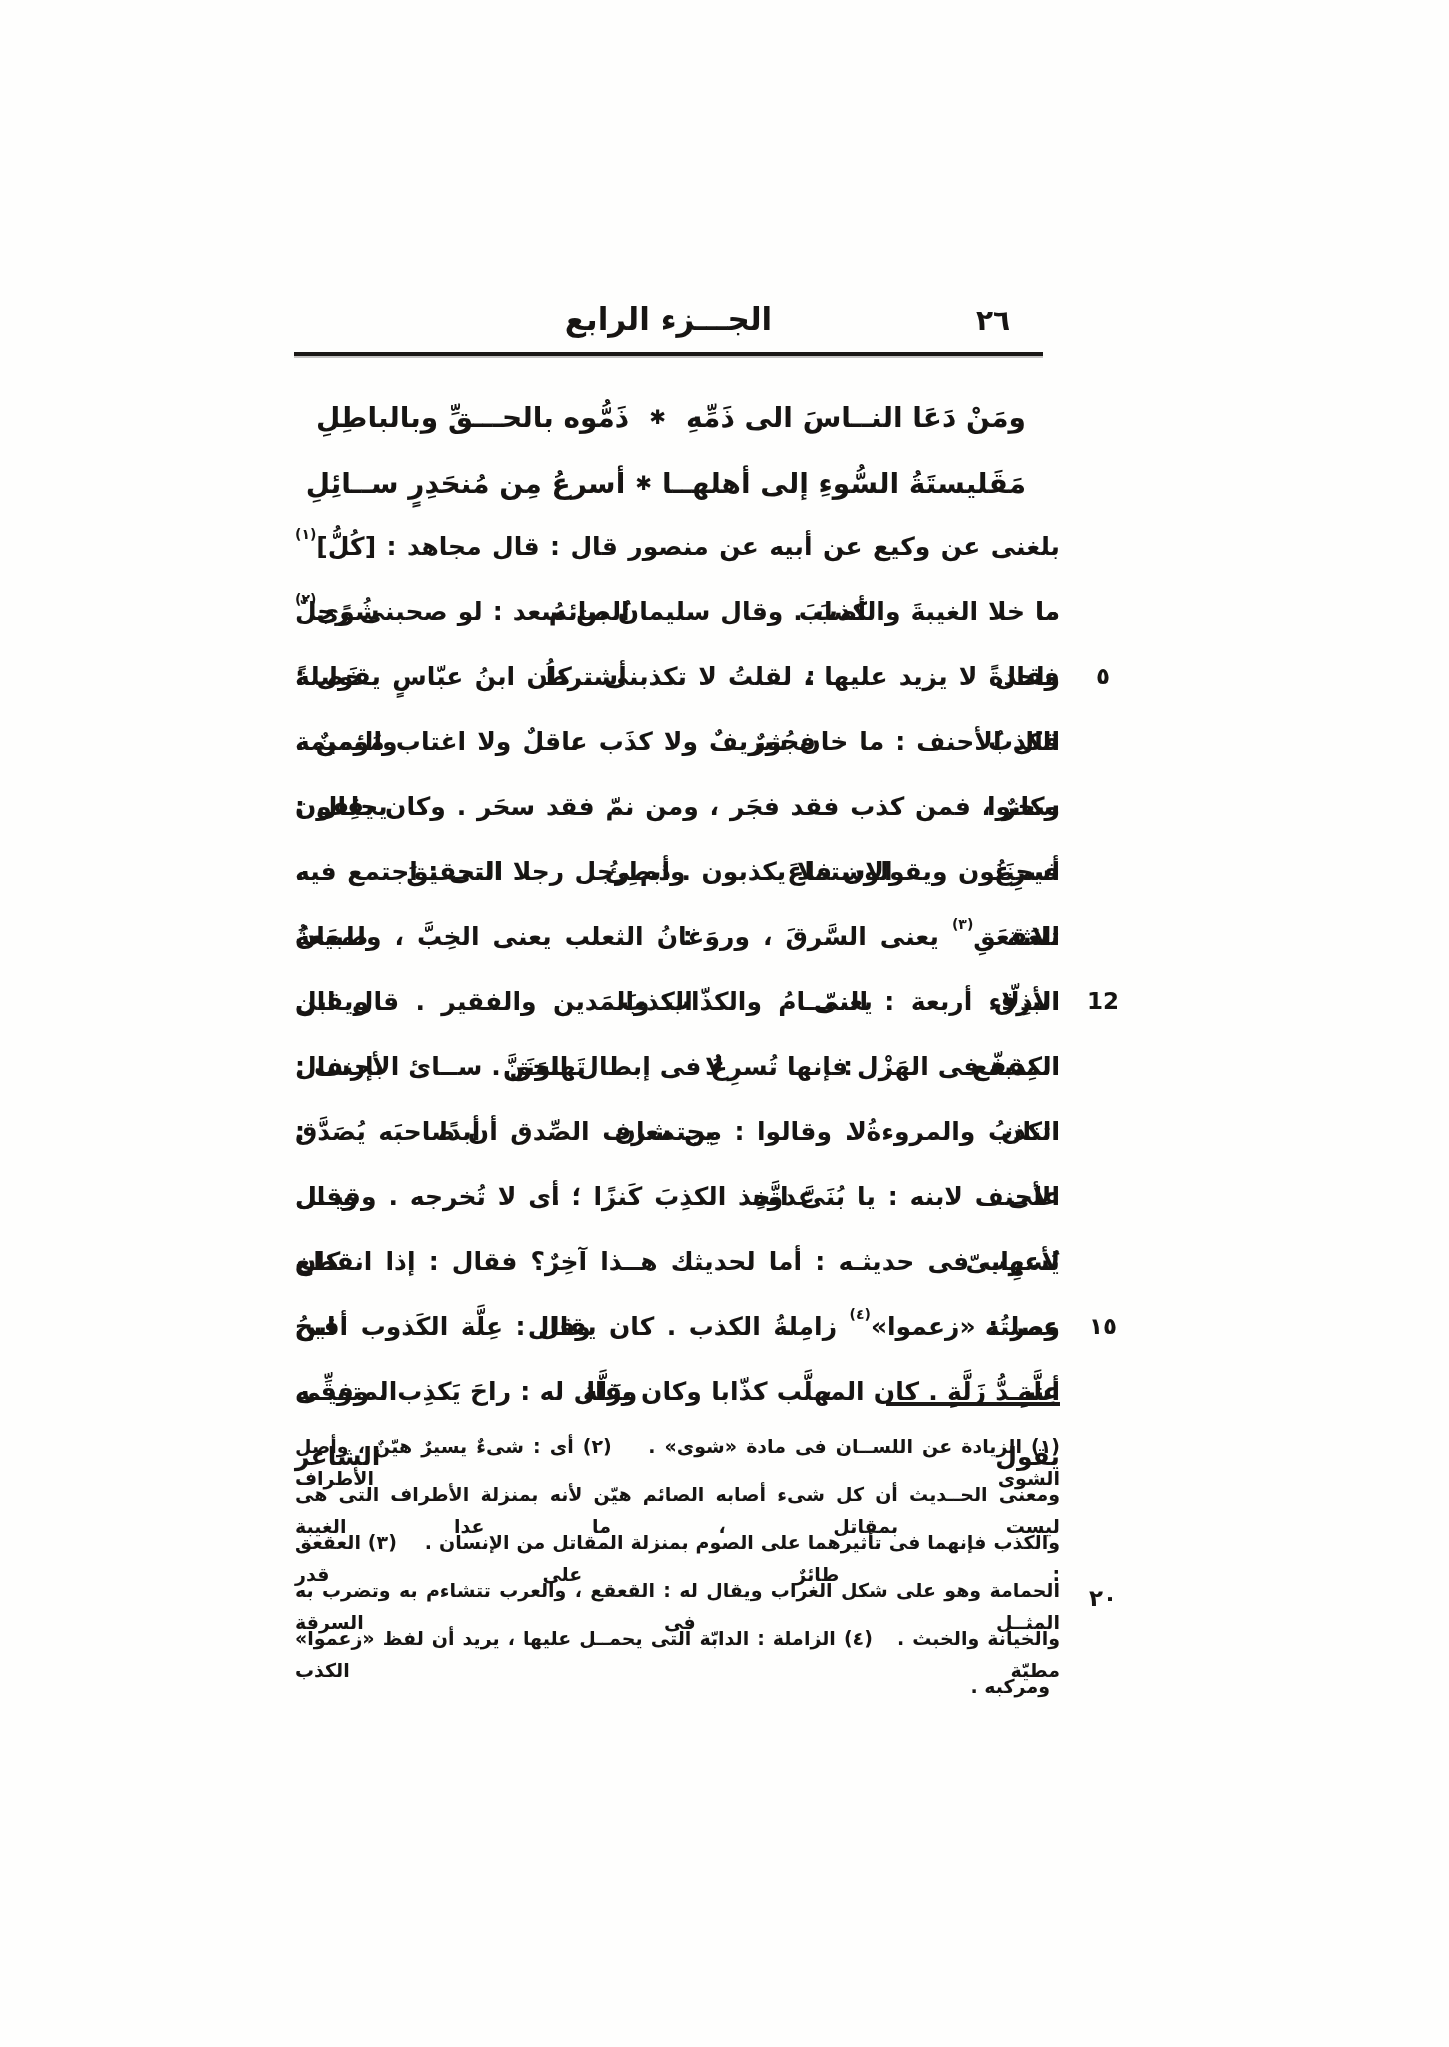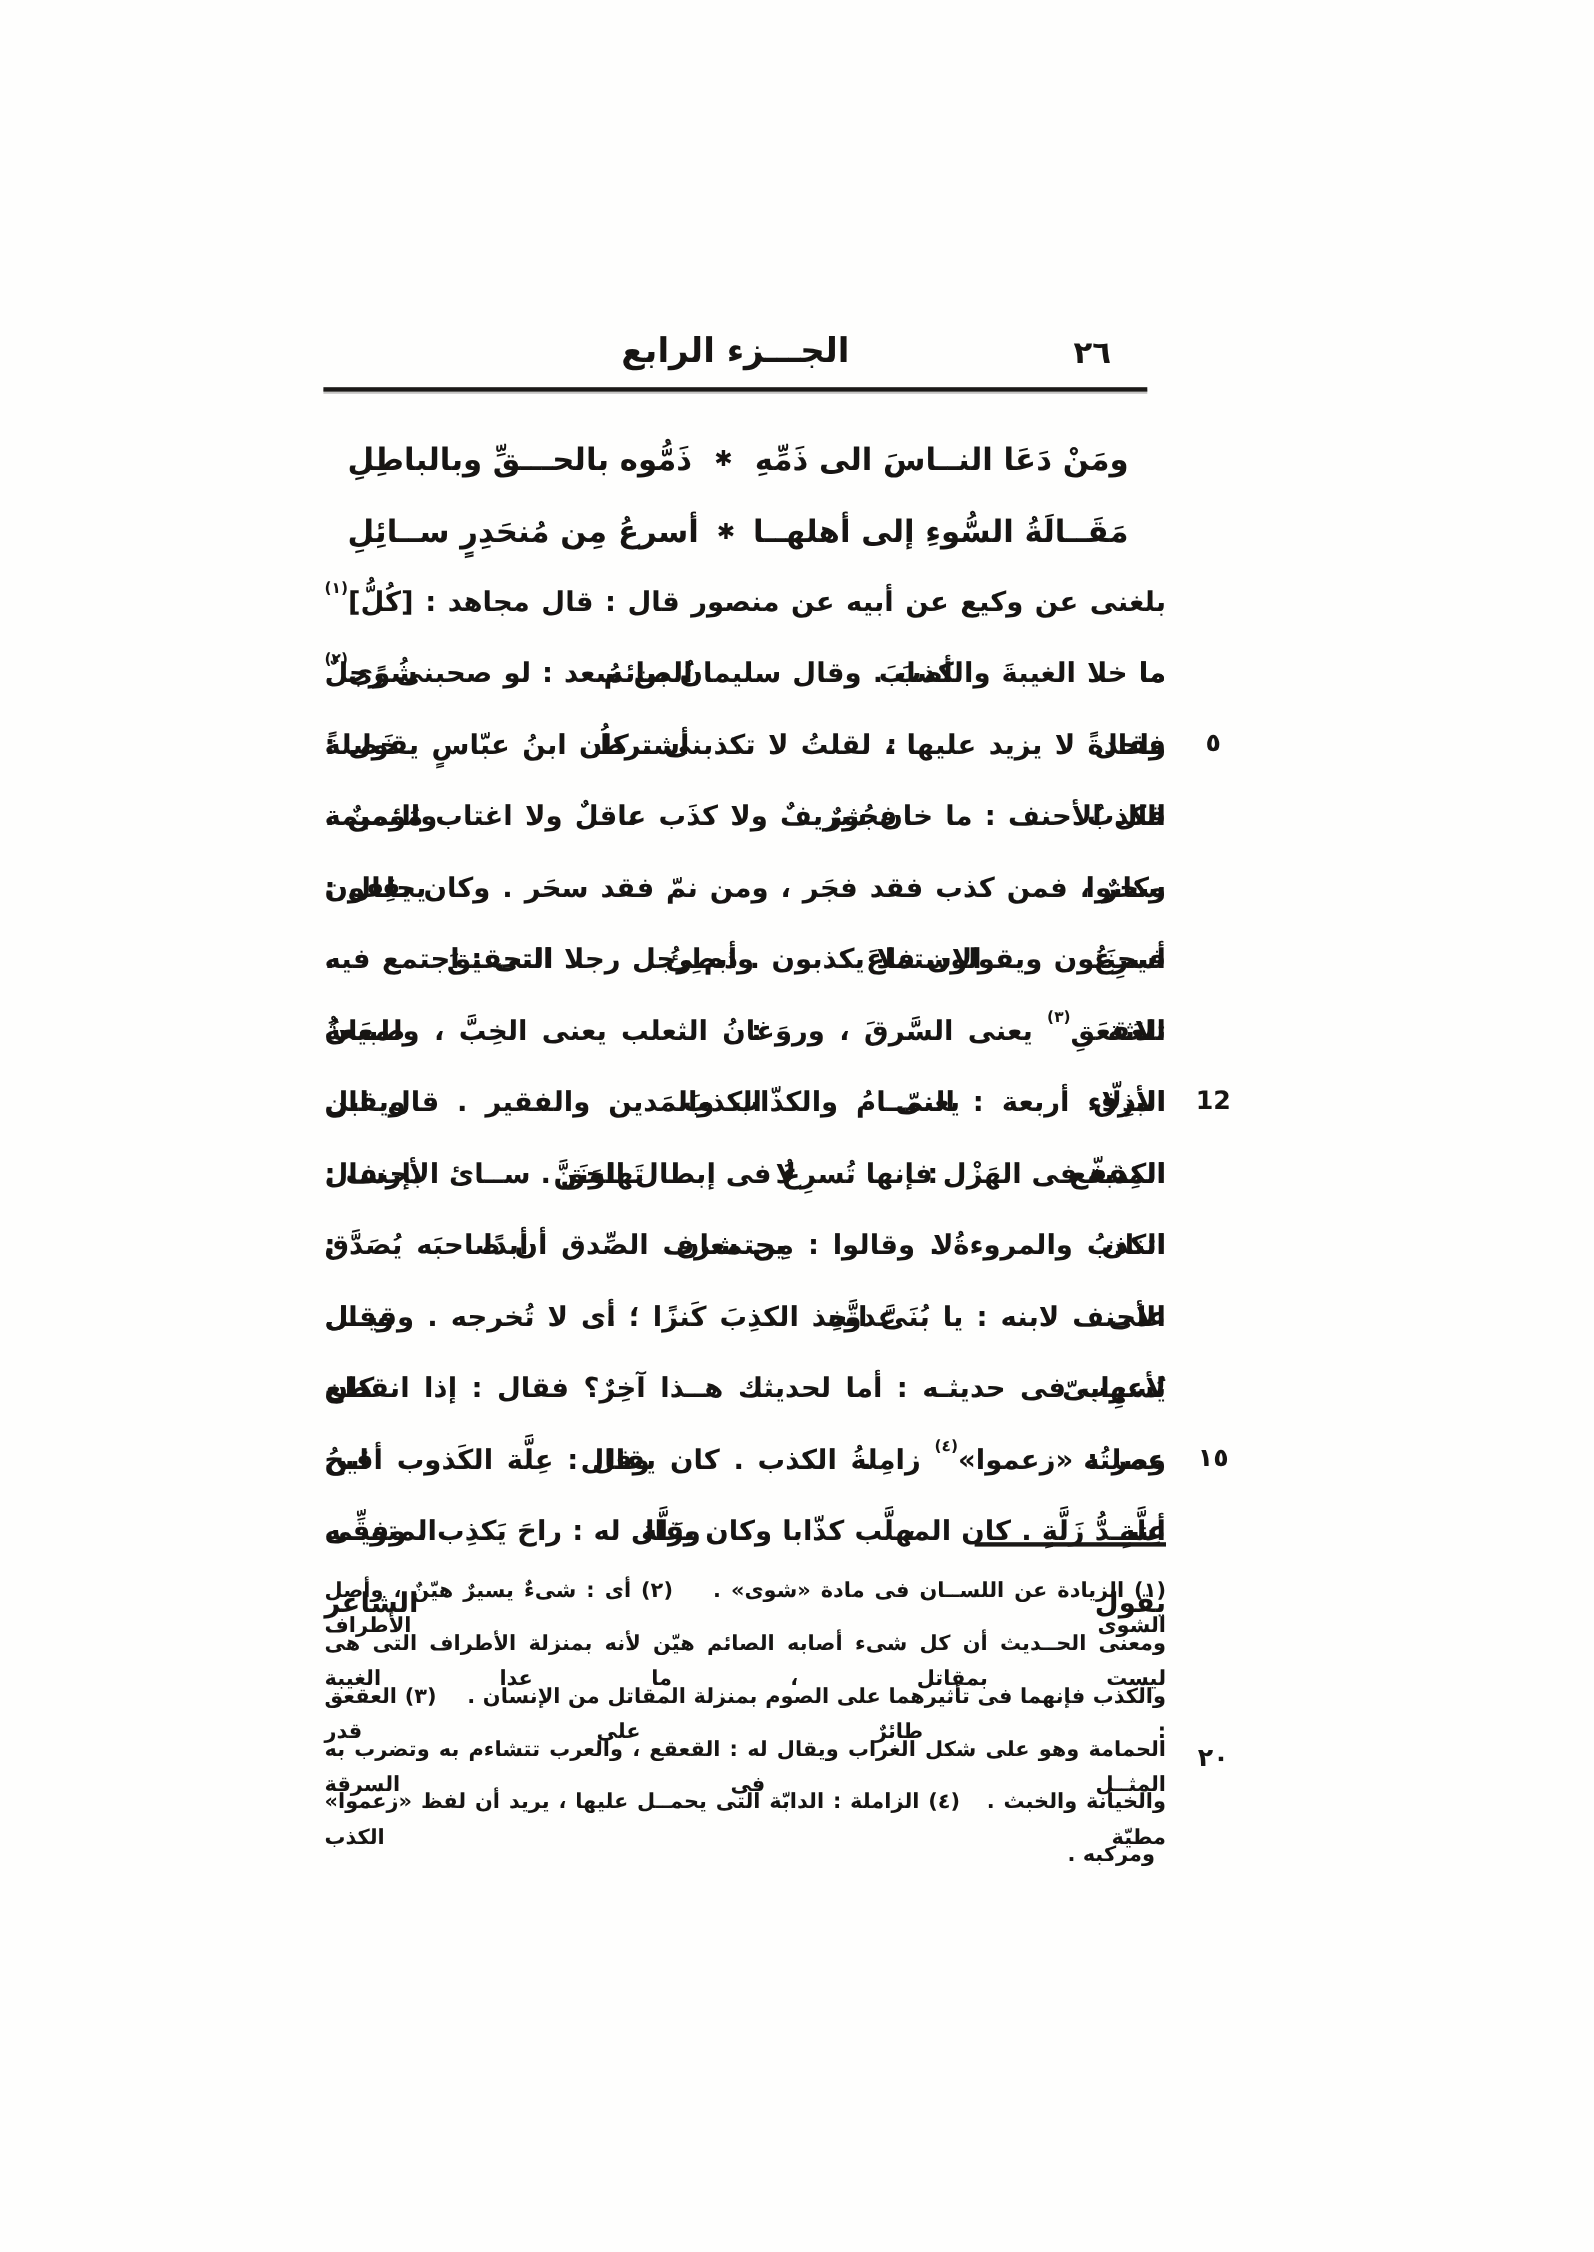--- a/index.html
+++ b/index.html
@@ -77,21 +77,21 @@
 
   <div class="head-rule"></div>
 
   <section class="poetry" id="poetry">
       <div class="verse">
         <span class="hemistich">ومَنْ دَعَا النــاسَ الى ذَمِّهِ</span>
         <span class="star">✱</span>
         <span class="hemistich">ذَمُّوه بالحـــقِّ وبالباطِلِ</span>
       </div>
       <div class="verse">
-        <span class="hemistich">مَقَــالَةُ السُّوءِ إلى أهلهــا</span>
+        <span class="hemistich">مَقَليستَةُ السُّوءِ إلى أهلهــا</span>
         <span class="star">✱</span>
         <span class="hemistich">أسرعُ مِن مُنحَدِرٍ ســائِلِ</span>
       </div>
     </section>
 
   <section class="body-block" id="body-block">
       <div class="bline">بلغنى عن وكيع عن أبيه عن منصور قال : قال مجاهد : [كُلُّ]<span class="fn-ref">(١)</span> ما أصابَ الصائمُ شُوًى<span class="fn-ref">(٢)</span></div>
       <div class="bline">ما خلا الغيبةَ والكذبَ . وقال سليمانُ بن سعد : لو صحبنى رجلٌ فقال : أشترطُ خَصلةً</div>
       <div class="bline">واحدةً لا يزيد عليها ، لقلتُ لا تكذبنى . كان ابنُ عبّاسٍ يقول : الكذبُ فجُورٌ ، والنميمة<span class="margin-num">٥</span></div>
       <div class="bline">قال الأحنف : ما خان شريفٌ ولا كذَب عاقلٌ ولا اغتاب مُؤمنٌ . وكانوا يحلِفون</div>

